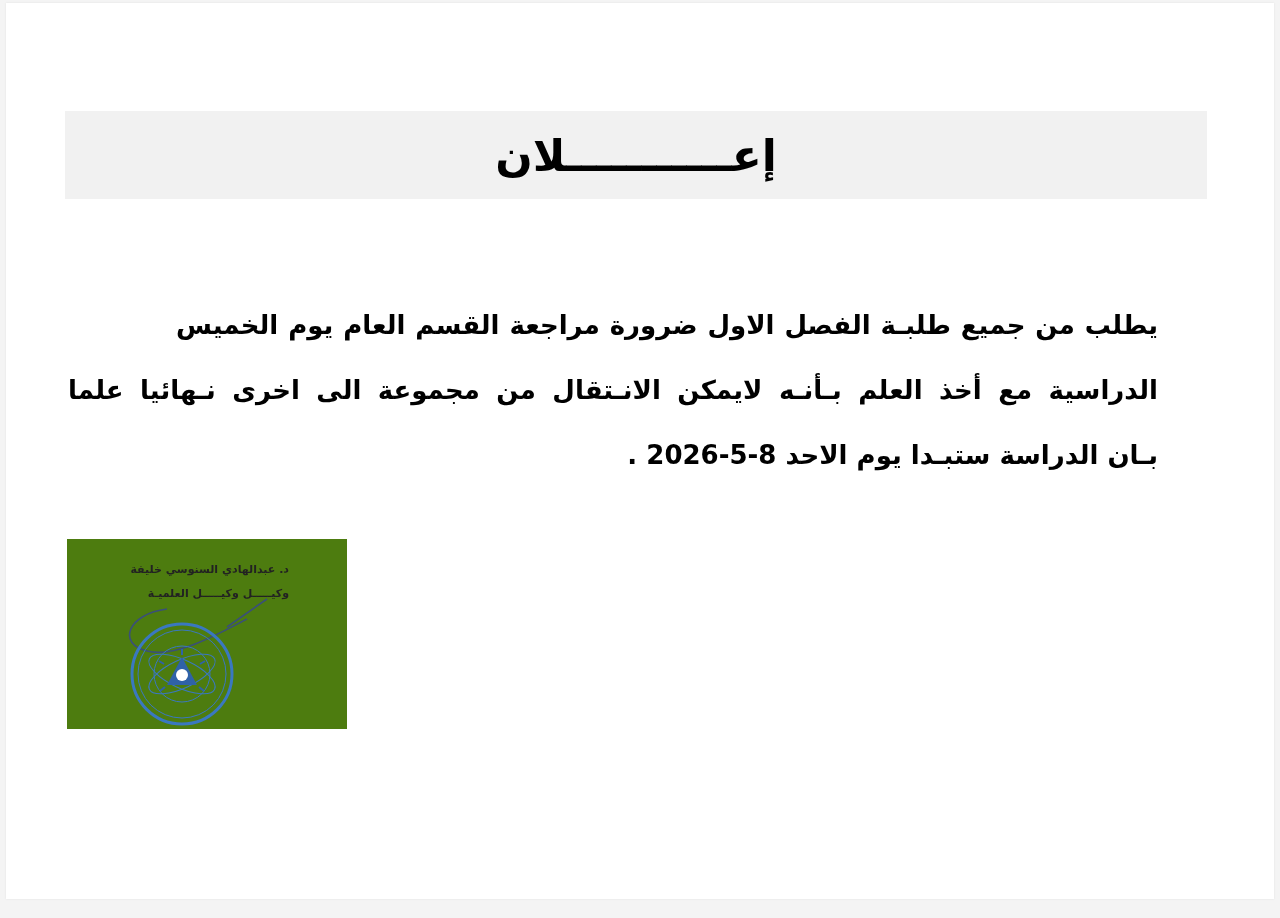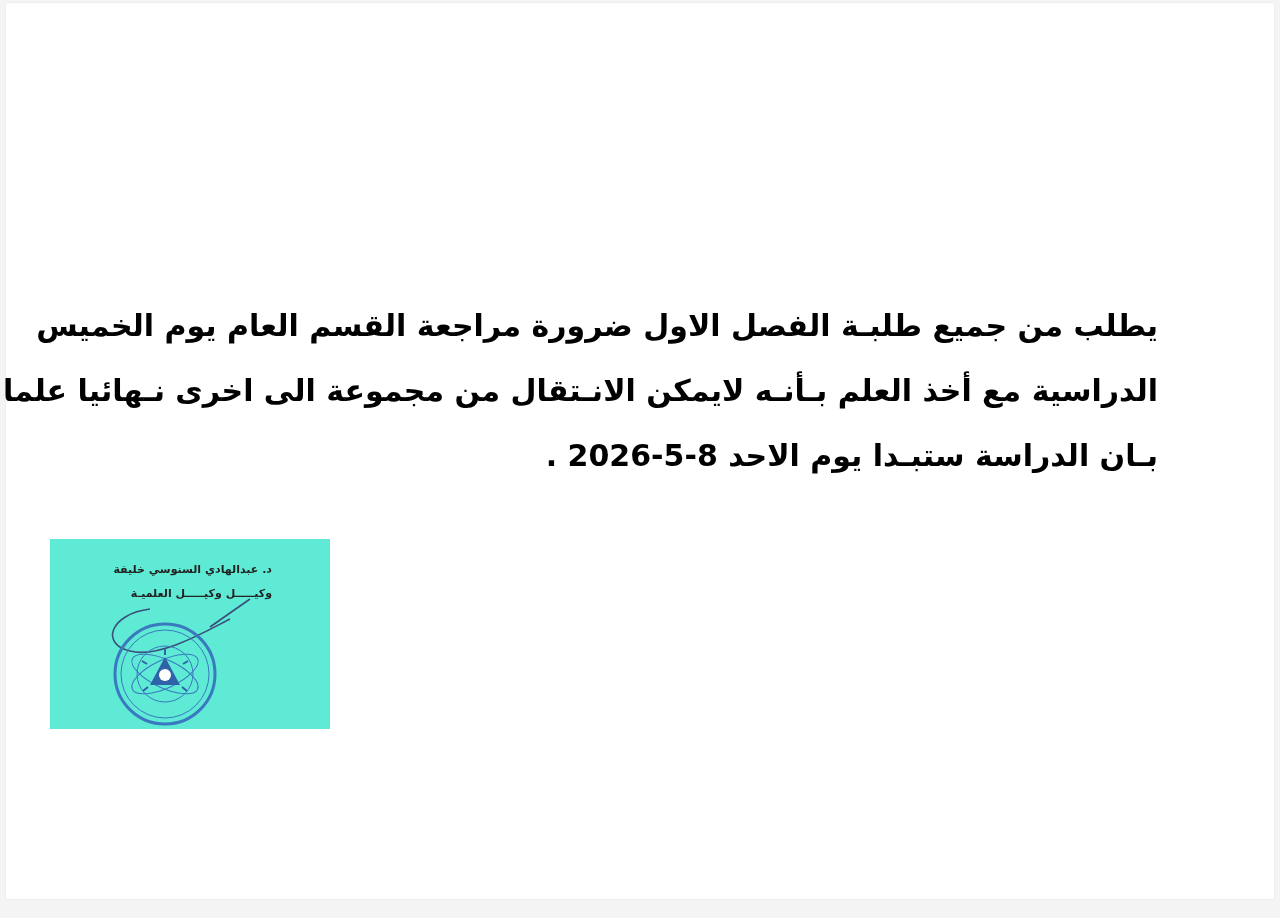--- a/index.html
+++ b/index.html
@@ -34,38 +34,38 @@
   }
   .body-text {
     position: absolute;
     left: 62px; top: 290px;
     width: 1090px;
     direction: rtl;
     text-align: justify;
     text-align-last: right;
     font-family: "DejaVu Sans", sans-serif;
     font-weight: bold;
-    font-size: 30px;
+    font-size: 26px;
     line-height: 65px;
     color: #000;
   }
   .body-line {
     display: block;
     text-align: justify;
     text-align-last: justify;
     white-space: nowrap;
   }
   .body-line.first { padding-left: 108px; }
   .body-line.last { text-align-last: right; }
 
   .signature {
     position: absolute;
-    left: 44px; top: 536px;
+    left: 61px; top: 536px;
     width: 280px; height: 190px;
-    background: #5eead4;
+    background: #4d7c0f;
   }
   .sig-name, .sig-role {
     position: absolute;
     right: 58px;
     direction: rtl;
     font-family: "DejaVu Sans", sans-serif;
     font-weight: bold;
     font-size: 11px;
     color: #222;
     white-space: nowrap;
@@ -81,20 +81,23 @@
     position: absolute;
     left: 40px; top: 50px;
     width: 180px; height: 90px;
   }
 </style>
 </head>
 <body>
 
 <div class="page">
 
+  <div class="title-bar">
+    <span class="title-text">إعـــــــــــلان</span>
+  </div>
 
   <div class="body-text">
     <span class="body-line first">يطلب من جميع طلبـة الفصل الاول ضرورة مراجعة القسم العام يوم الخميس</span>
     <span class="body-line">الدراسية مع أخذ العلم بـأنـه لايمكن الانـتقال من مجموعة الى اخرى نـهائيا علما</span>
     <span class="body-line last">بـان الدراسة ستبـدا يوم الاحد 8-5-2026 .</span>
   </div>
 
   <div class="signature">
     <div class="sig-name">د.  عبدالهادي السنوسي خليفة</div>
     <div class="sig-role">وكيـــــل وكيـــــل العلميـة</div>

